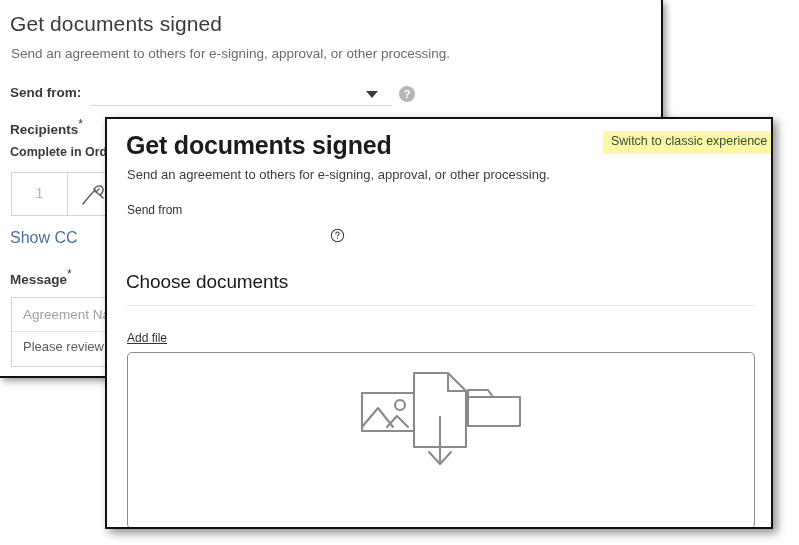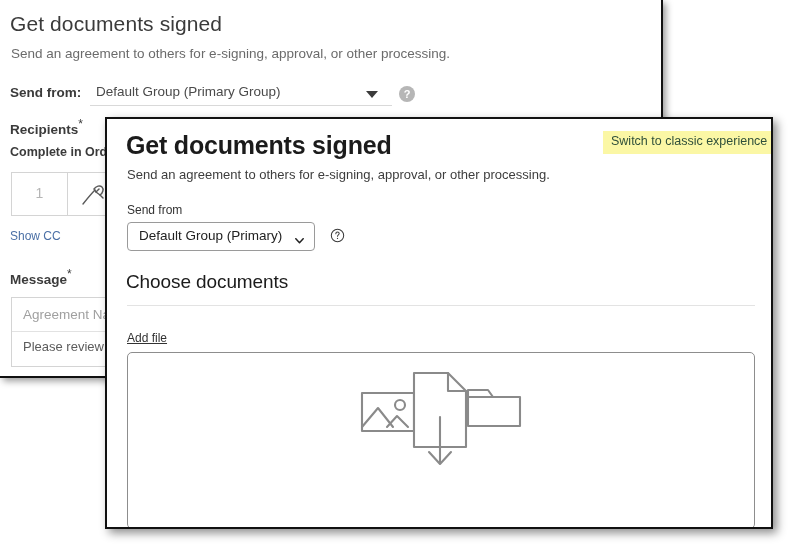--- a/index.html
+++ b/index.html
@@ -183,21 +183,21 @@
   .pen-icon {
     position: absolute;
     left: 12px;
     top: 10px;
   }
 
   .classic-showcc {
     position: absolute;
     left: 10px;
     top: 229px;
-    font-size: 12px;
+    font-size: 16px;
     color: #4a6fa5;
     white-space: nowrap;
   }
   .classic-message {
     position: absolute;
     left: 10px;
     top: 267px;
     font-size: 13.5px;
     font-weight: bold;
     color: #3b3b3b;
@@ -389,21 +389,20 @@
   <div class="classic-window">
 
     <div class="classic-title">Get documents signed</div>
 
     <div class="classic-subtitle">Send an agreement to others for e-signing, approval, or other processing.</div>
 
 
     <div class="classic-sendfrom-row">
       <div class="classic-sendfrom-label">Send from:</div>
       <div class="classic-sendfrom-field">
-        <span class="classic-sendfrom-value">Default Group (Primary Group)</span>
         <span class="classic-caret"></span>
       </div>
     </div>
 
     <div class="classic-help">?</div>
 
     <div class="classic-recipients">
       <span>Recipients</span><span class="req-star">*</span>
     </div>
 
@@ -442,28 +441,20 @@
   <div class="modal-window">
 
     <div class="modal-title">Get documents signed</div>
 
     <div class="modal-subtitle">Send an agreement to others for e-signing, approval, or other processing.</div>
 
     <div class="modal-switch">Switch to classic experience</div>
 
     <div class="modal-sendfrom-label">Send from</div>
 
-    <div class="modal-select">
-      <span class="modal-select-value">Default Group (Primary)</span>
-      <span class="modal-select-chev">
-        <svg width="11" height="11" viewBox="0 0 12 12" fill="none" stroke="#222222" stroke-width="1.6" stroke-linecap="round" stroke-linejoin="round">
-          <path d="M2 4 L6 8.5 L10 4"></path>
-        </svg>
-      </span>
-    </div>
 
     <div class="modal-help">
       <svg width="15" height="15" viewBox="0 0 16 16" fill="none" stroke="#3a3a3a" stroke-width="1.1">
         <circle cx="8" cy="8" r="6.6"></circle>
         <path d="M6.2 6.1 C6.2 4.9 7 4.2 8 4.2 C9.1 4.2 9.8 4.9 9.8 5.9 C9.8 7.3 8 7.3 8 8.9" stroke-linecap="round" fill="none"></path>
         <circle cx="8" cy="11.1" r="0.65" fill="#3a3a3a" stroke="none"></circle>
       </svg>
     </div>
 
     <div class="modal-section-title">Choose documents</div>

